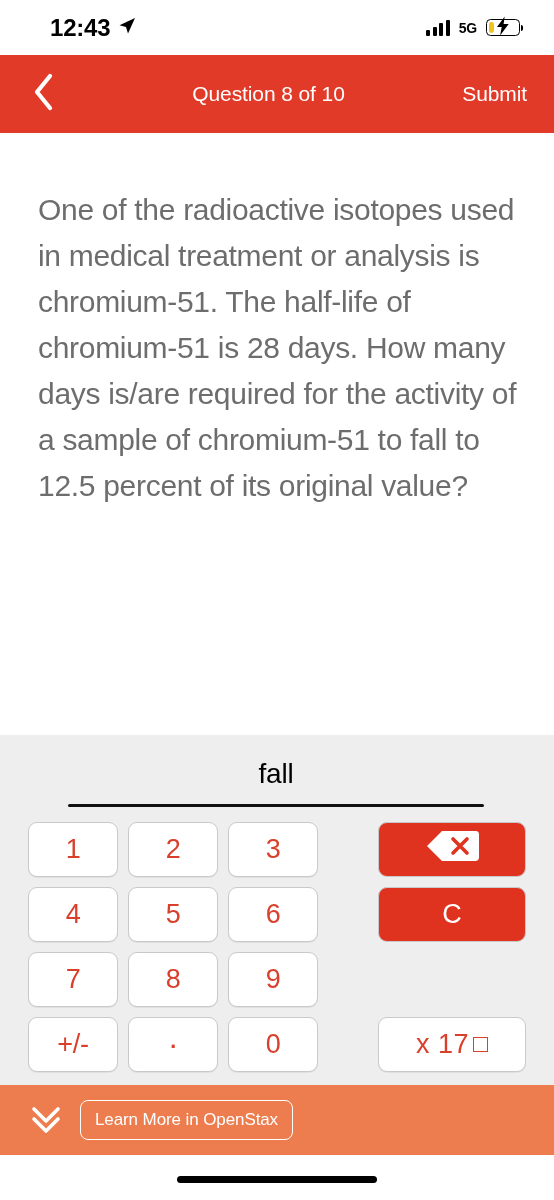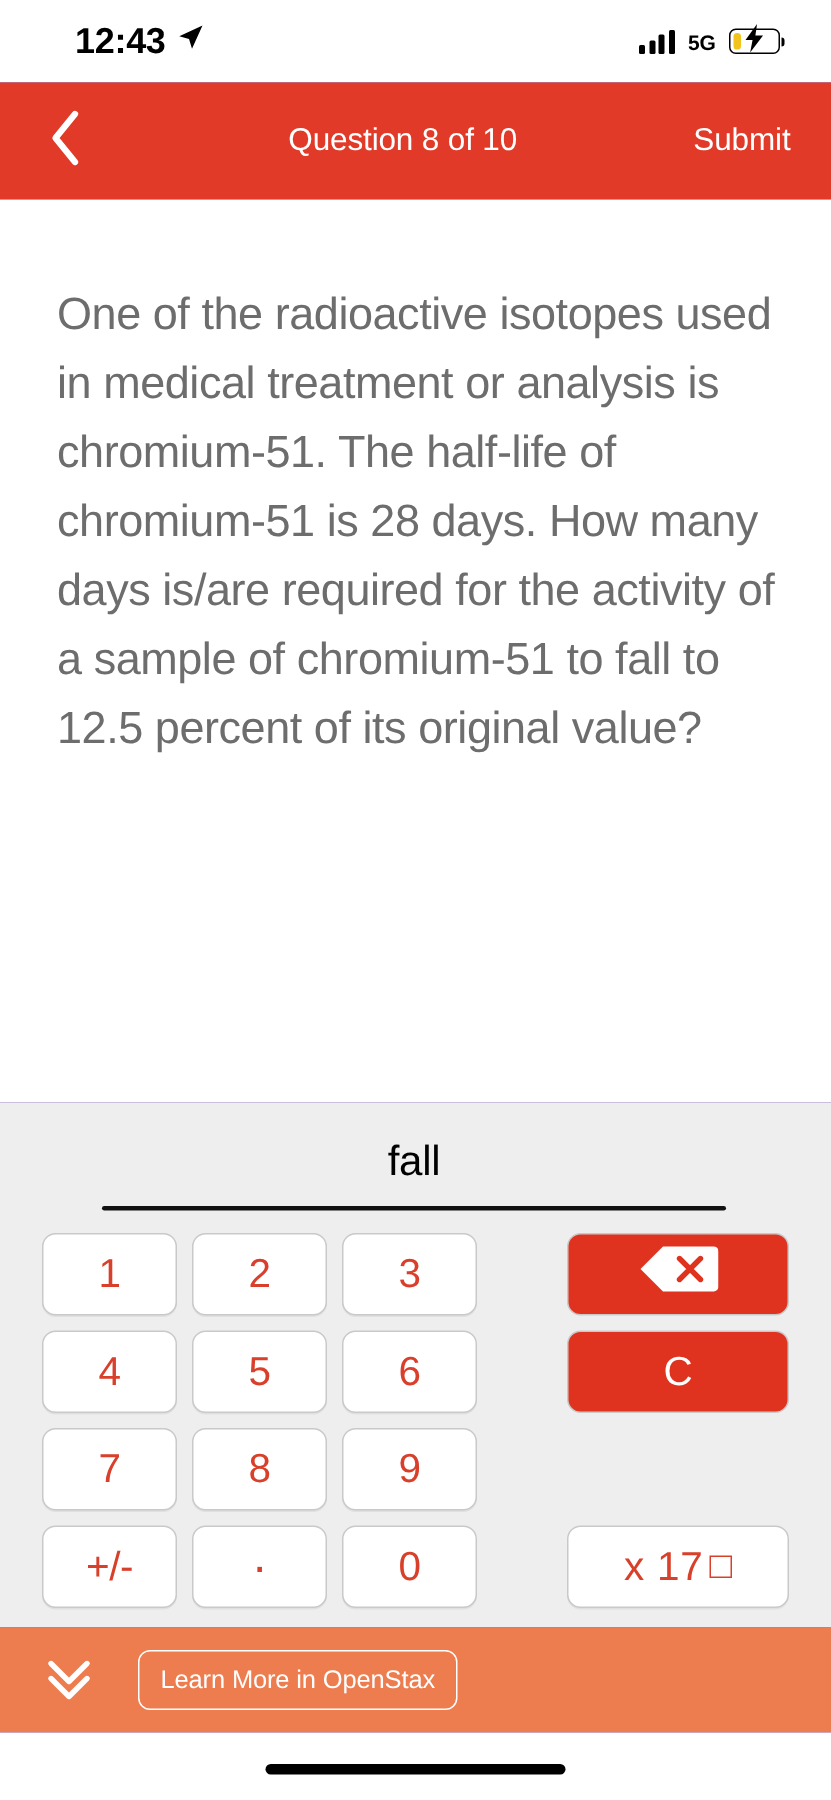--- a/index.html
+++ b/index.html
@@ -10,21 +10,21 @@
     overflow: hidden;
     background: #ffffff;
     font-family: "Liberation Sans", sans-serif;
     -webkit-font-smoothing: antialiased;
   }
 
   .phone {
     position: relative;
     width: 554px;
     height: 1200px;
-    background: #4c1d95;
+    background: #6d28d9;
     text-decoration: underline;
   }
 
   
   .status-bar {
     position: absolute;
     top: 0; left: 0;
     width: 554px;
     height: 55px;
     background: #ffffff;
@@ -259,21 +259,21 @@
 
   
   .bottom-bar {
     position: absolute;
     top: 1085px; left: 0;
     width: 554px;
     height: 70px;
     background: #ed7d4f;
     display: flex;
     align-items: center;
-    gap: 20px;
+    gap: 8px;
     padding-left: 20px;
   }
   .chev-btn {
     width: 52px;
     height: 52px;
     display: flex;
     align-items: center;
     justify-content: center;
     flex: 0 0 auto;
   }

